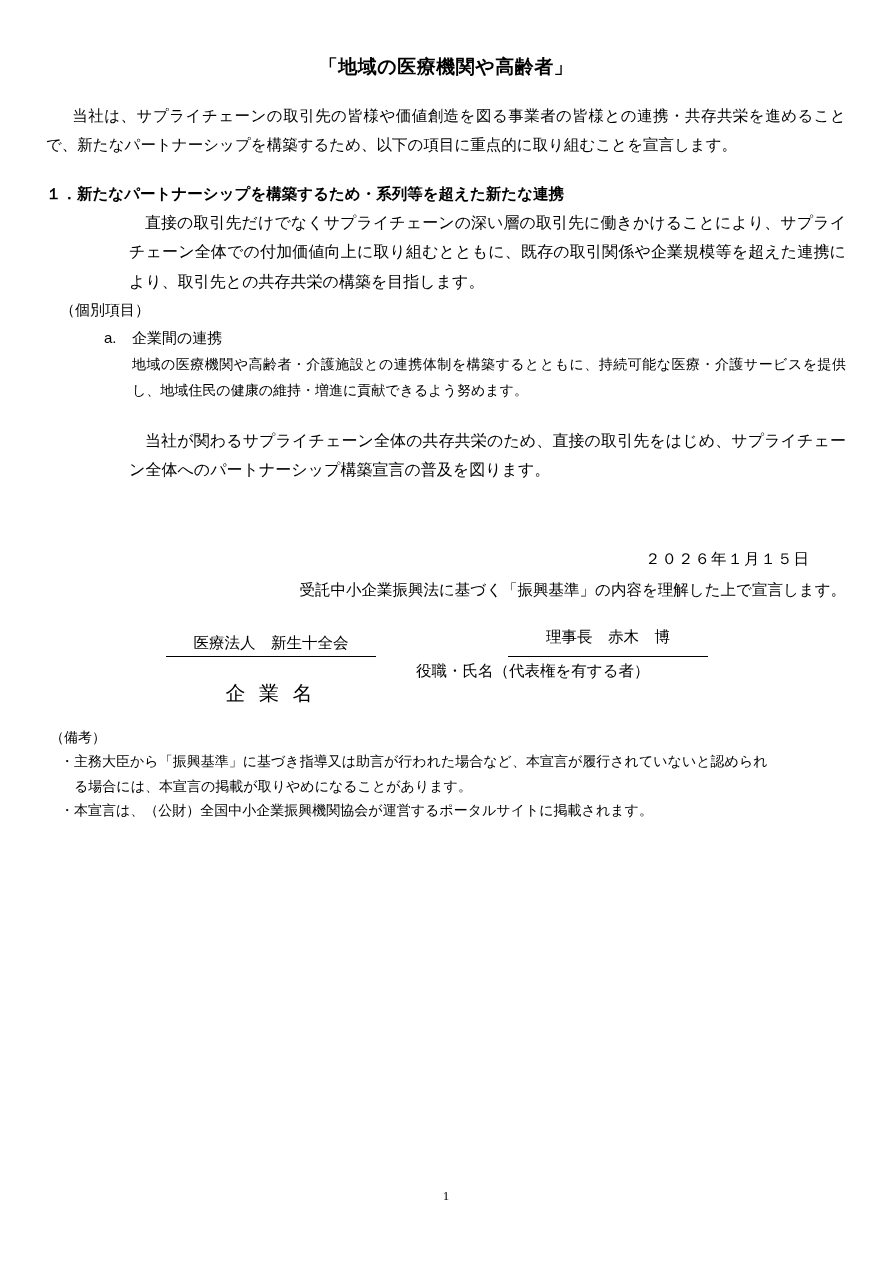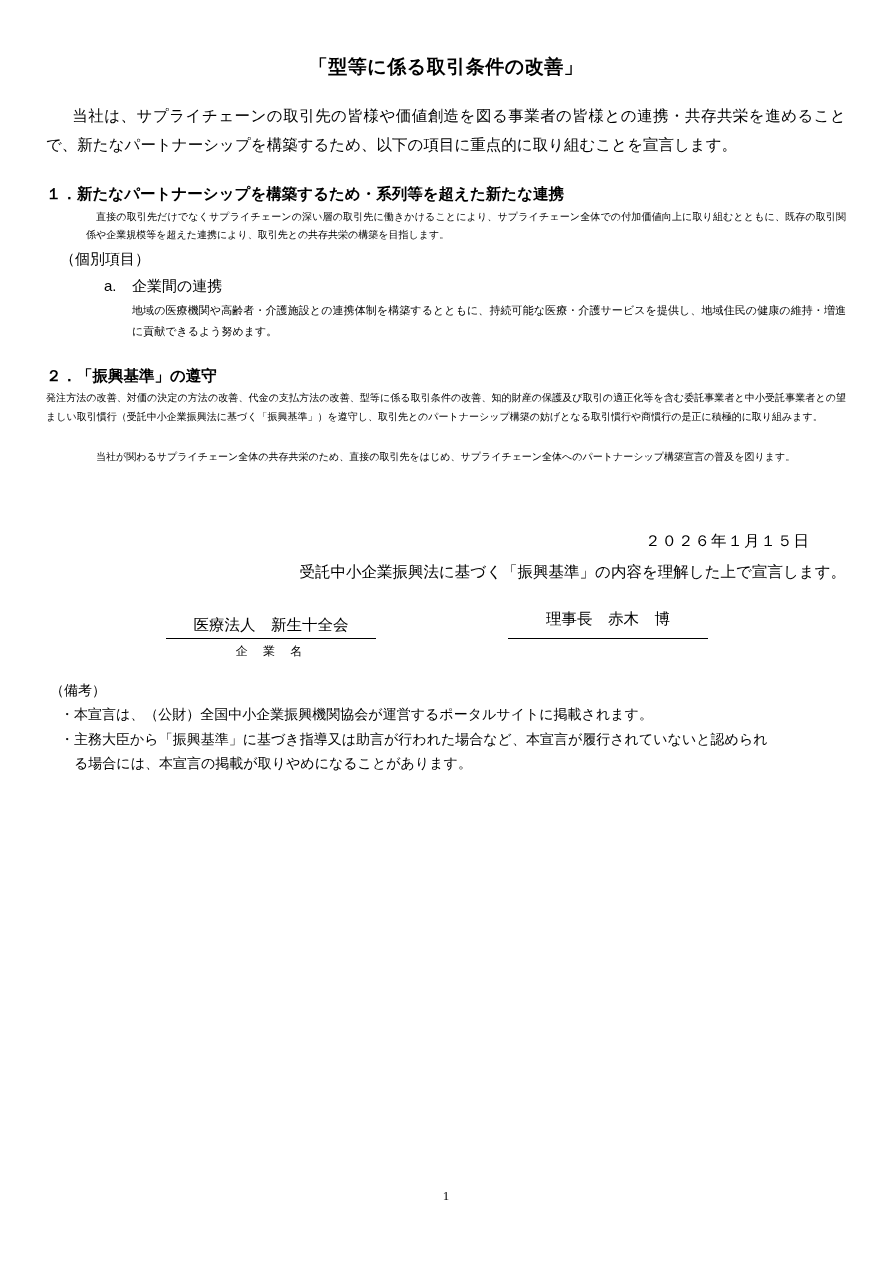--- a/index.html
+++ b/index.html
@@ -46,24 +46,25 @@
   .sec-head {
     font-size: 15.5px;
     font-weight: bold;
     line-height: 1.7;
     font-family: "Liberation Sans", "DejaVu Sans", sans-serif;
   }
   .sec-head .num {
     display: inline;
   }
   .sec-body {
-    font-size: 10px;
-    line-height: 1.85;
-    text-align: justify;
-    font-family: "Liberation Sans", "DejaVu Sans", sans-serif;
+    font-size: 16px;
+    line-height: 1.85;
+    text-align: justify;
+    font-family: "Liberation Sans", "DejaVu Sans", sans-serif;
+    margin-left: 43px;
   }
   .sec-body.pad {
     padding-left: 40px;
     text-indent: 1em;
   }
   .sec-body.nopad {
     padding-left: 0;
   }
   .sub-label {
     font-size: 15px;
@@ -75,21 +76,21 @@
     font-size: 15px;
     line-height: 1.85;
     padding-left: 58px;
     font-family: "Liberation Sans", "DejaVu Sans", sans-serif;
   }
   .sub-item-title .alpha {
     display: inline-block;
     width: 28px;
   }
   .sub-item-body {
-    font-size: 11px;
+    font-size: 14px;
     line-height: 1.85;
     padding-left: 86px;
     text-align: justify;
     font-family: Liberation Sans, sans-serif;
   }
   .date-line {
     margin-top: 64px;
     text-align: right;
     font-size: 15.5px;
     padding-right: 36px;
@@ -130,23 +131,24 @@
     border-bottom: 1.4px solid #000;
     padding-bottom: 8px;
   }
   .sig-caption-row {
     display: flex;
     margin-top: 4px;
   }
   .cap-company {
     width: 210px;
     text-align: center;
-    font-size: 12px;
+    font-size: 20px;
     letter-spacing: 4px;
-    font-family: Liberation Mono, monospace;
+    font-family: Liberation Sans, sans-serif;
+    margin-top: 19px;
   }
   .cap-gap {
     width: 36px;
   }
   .cap-role {
     width: 330px;
     text-align: left;
     font-size: 15.5px;
     padding-left: 4px;
     font-family: "Liberation Sans", "DejaVu Sans", sans-serif;
@@ -177,67 +179,62 @@
     text-align: center;
     font-size: 13px;
     font-family: "Liberation Serif", "DejaVu Serif", serif;
   }
 </style>
 </head>
 <body>
 
 <div class="page">
 
-  <div class="doc-title">「型等に係る取引条件の改善」</div>
+  <div class="doc-title">「地域の医療機関や高齢者」</div>
 
   <div class="para indent1">当社は、サプライチェーンの取引先の皆様や価値創造を図る事業者の皆様との連携・共存共栄を進めることで、新たなパートナーシップを構築するため、以下の項目に重点的に取り組むことを宣言します。</div>
 
   <div class="section">
     <div class="sec-head">
       <span class="num">１．</span><span>新たなパートナーシップを構築するため・系列等を超えた新たな連携</span>
     </div>
     <div class="sec-body pad">直接の取引先だけでなくサプライチェーンの深い層の取引先に働きかけることにより、サプライチェーン全体での付加価値向上に取り組むとともに、既存の取引関係や企業規模等を超えた連携により、取引先との共存共栄の構築を目指します。</div>
     <div class="sub-label">（個別項目）</div>
     <div class="sub-item-title">
       <span class="alpha">a.</span><span>企業間の連携</span>
     </div>
     <div class="sub-item-body">地域の医療機関や高齢者・介護施設との連携体制を構築するとともに、持続可能な医療・介護サービスを提供し、地域住民の健康の維持・増進に貢献できるよう努めます。</div>
   </div>
 
-  <div class="section">
-    <div class="sec-head">
-      <span class="num">２．</span><span>「振興基準」の遵守</span>
-    </div>
-    <div class="sec-body nopad">発注方法の改善、対価の決定の方法の改善、代金の支払方法の改善、型等に係る取引条件の改善、知的財産の保護及び取引の適正化等を含む委託事業者と中小受託事業者との望ましい取引慣行（受託中小企業振興法に基づく「振興基準」）を遵守し、取引先とのパートナーシップ構築の妨げとなる取引慣行や商慣行の是正に積極的に取り組みます。</div>
-  </div>
 
   <div class="section">
     <div class="sec-body pad">当社が関わるサプライチェーン全体の共存共栄のため、直接の取引先をはじめ、サプライチェーン全体へのパートナーシップ構築宣言の普及を図ります。</div>
   </div>
 
   <div class="date-line">２０２６年１月１５日</div>
 
   <div class="ack-line">受託中小企業振興法に基づく「振興基準」の内容を理解した上で宣言します。</div>
 
   <div class="sig-block">
     <div class="sig-row">
       <div class="sig-cell sig-name">医療法人　新生十全会</div>
       <div class="sig-gap"></div>
       <div class="sig-cell sig-title">理事長　赤木　博</div>
     </div>
     <div class="sig-caption-row">
       <div class="cap-company">企 業 名</div>
       <div class="cap-gap"></div>
+      <div class="cap-role">役職・氏名（代表権を有する者）</div>
     </div>
   </div>
 
   <div class="notes">
     <div class="notes-head">（備考）</div>
-    <div class="note-item">・本宣言は、（公財）全国中小企業振興機関協会が運営するポータルサイトに掲載されます。</div>
     <div class="note-item">
       <span>・主務大臣から「振興基準」に基づき指導又は助言が行われた場合など、本宣言が履行されていないと認められ</span>
       <span class="cont">る場合には、本宣言の掲載が取りやめになることがあります。</span>
     </div>
+    <div class="note-item">・本宣言は、（公財）全国中小企業振興機関協会が運営するポータルサイトに掲載されます。</div>
   </div>
 
   <div class="page-number">1</div>
 
 </div>
 
 </body></html>

